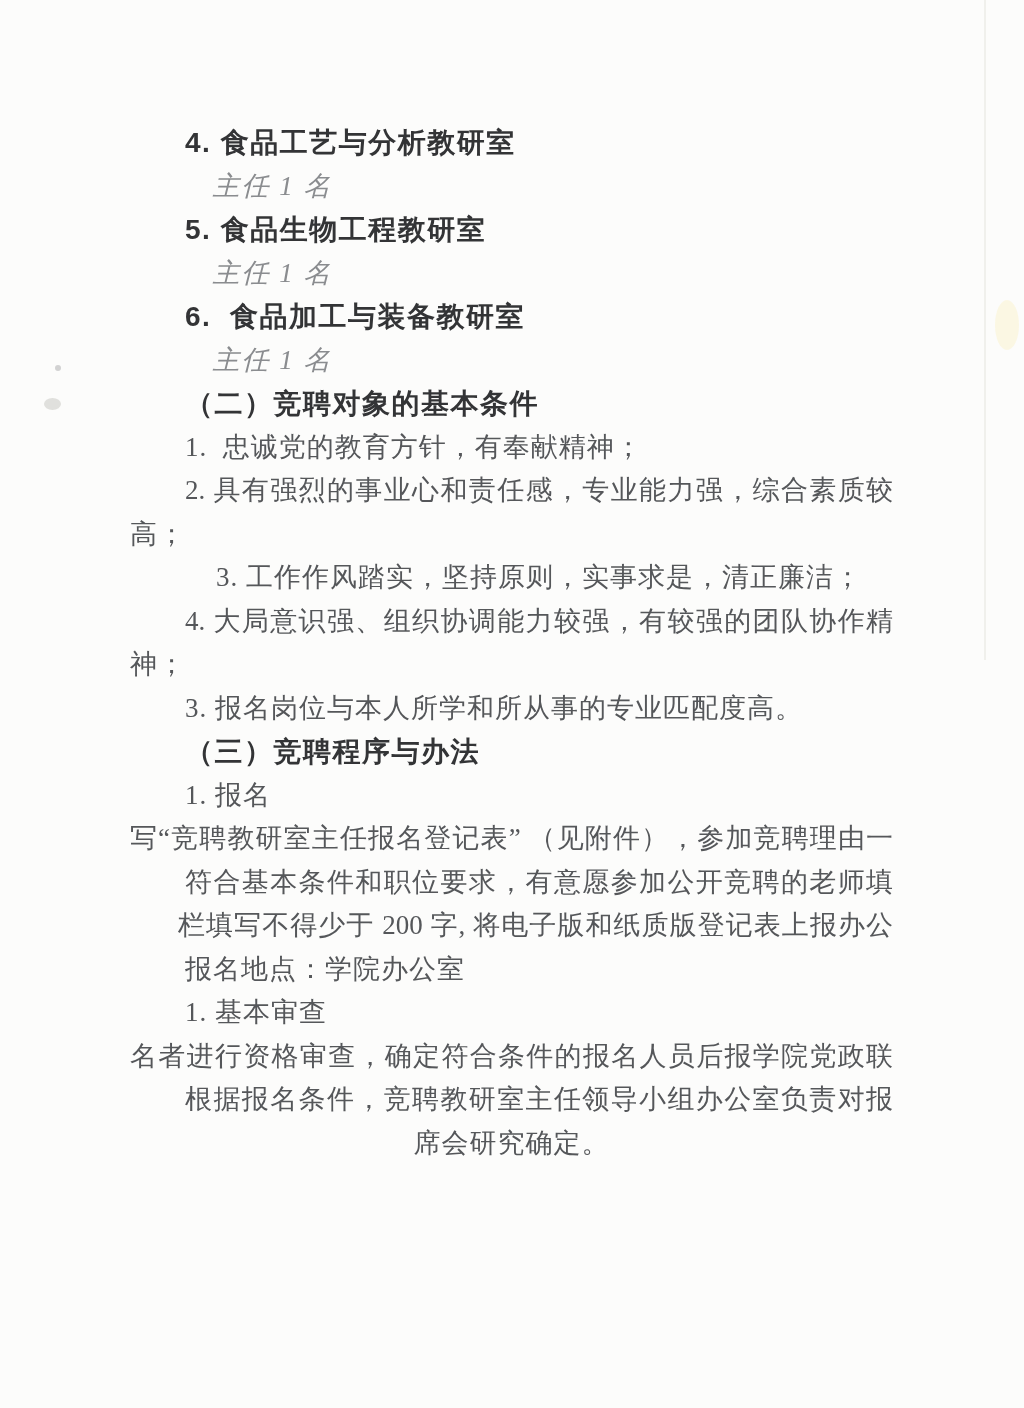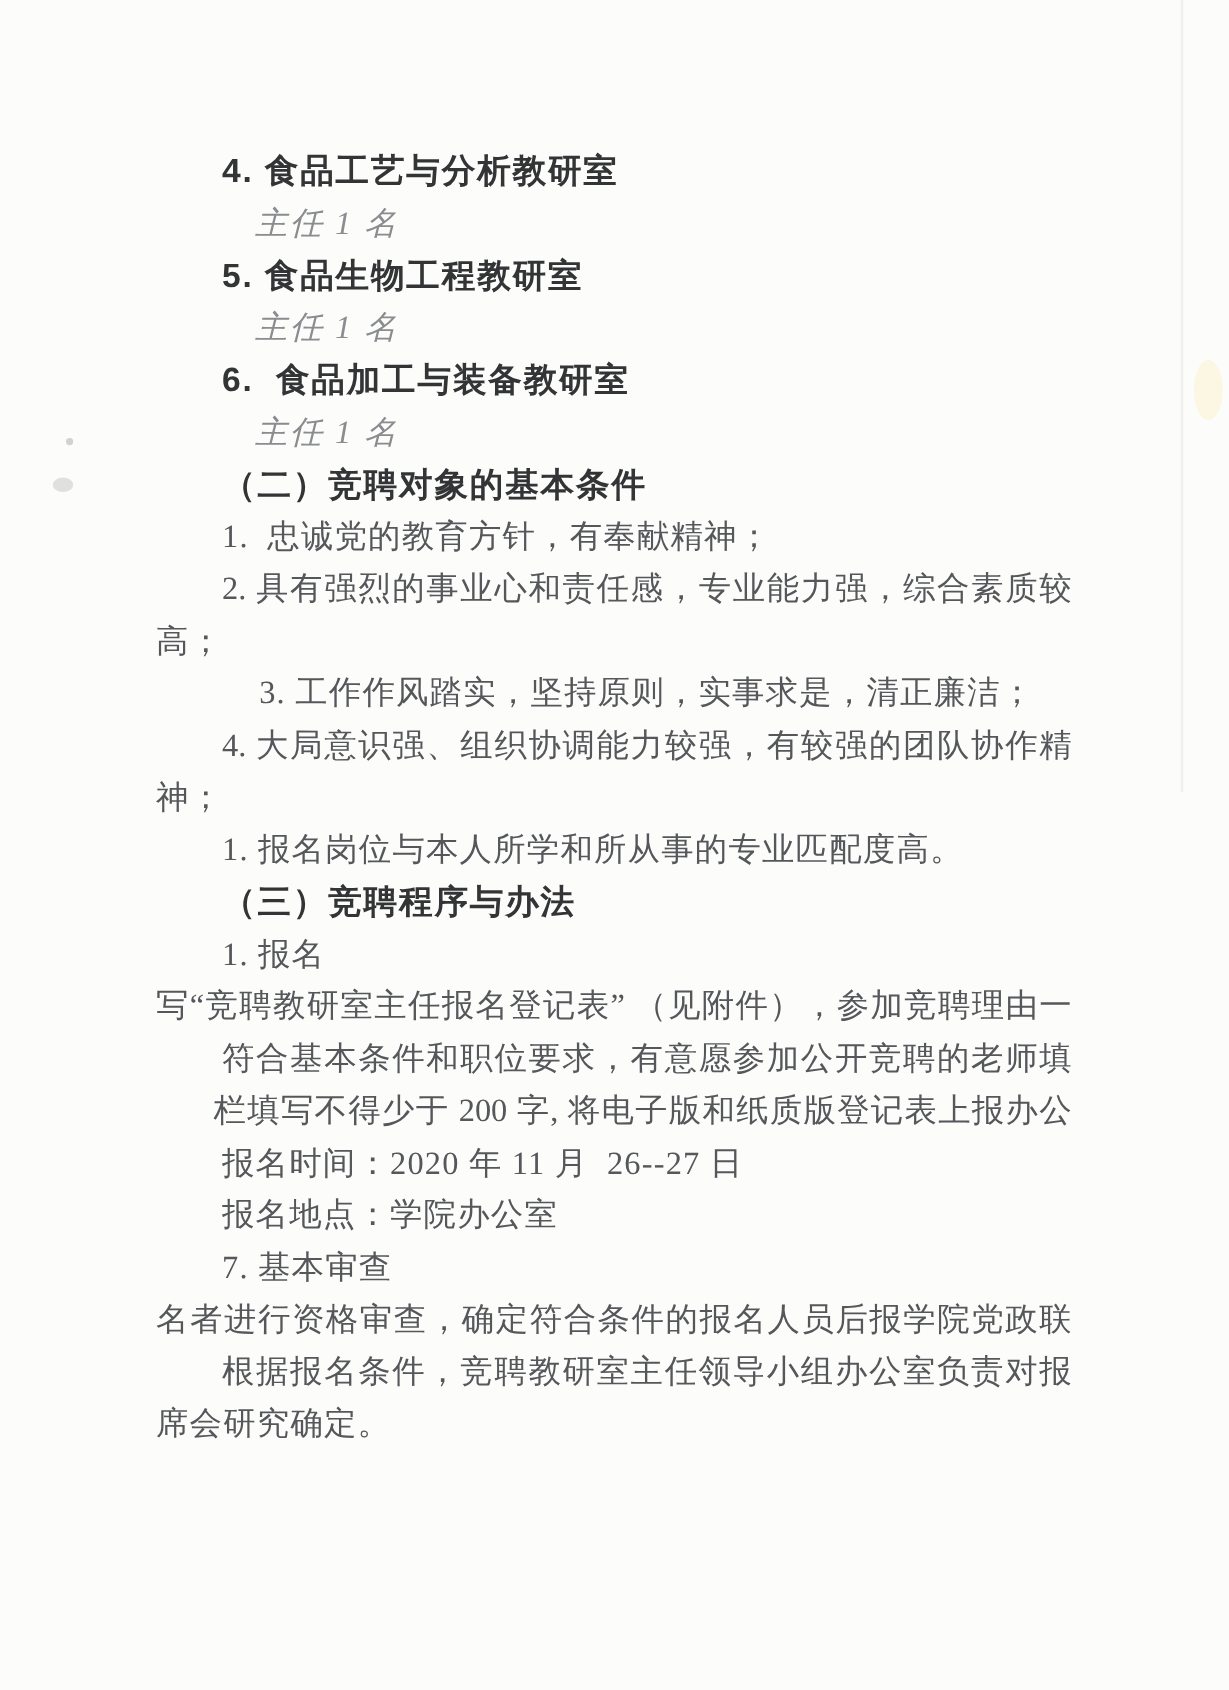--- a/index.html
+++ b/index.html
@@ -107,30 +107,29 @@
       <div class="line sub" style="padding-left: 82.5px;">主任 1 名</div>
       <div class="line heading" style="padding-left: 55px;">6.  食品加工与装备教研室</div>
       <div class="line sub" style="padding-left: 82.5px;">主任 1 名</div>
       <div class="line heading" style="padding-left: 55px;">（二）竞聘对象的基本条件</div>
       <div class="line body" style="padding-left: 55px;">1.  忠诚党的教育方针，有奉献精神；</div>
       <div class="line body justify" style="padding-left: 55px;">2. 具有强烈的事业心和责任感，专业能力强，综合素质较</div>
       <div class="line body" style="padding-left: 0px;">高；</div>
       <div class="line body" style="padding-left: 55px; text-align: center;">3. 工作作风踏实，坚持原则，实事求是，清正廉洁；</div>
       <div class="line body justify" style="padding-left: 55px;">4. 大局意识强、组织协调能力较强，有较强的团队协作精</div>
       <div class="line body" style="padding-left: 0px;">神；</div>
-      <div class="line body" style="padding-left: 55px;">1. 报名岗位与本人所学和所从事的专业匹配度高。</div>
+      <div class="line body" style="padding-left: 55px;">3. 报名岗位与本人所学和所从事的专业匹配度高。</div>
       <div class="line heading" style="padding-left: 55px;">（三）竞聘程序与办法</div>
       <div class="line body" style="padding-left: 55px;">1. 报名</div>
       <div class="line body justify" style="padding-left: 0px;">写“竞聘教研室主任报名登记表” （见附件），参加竞聘理由一</div>
       <div class="line body justify" style="padding-left: 55px;">符合基本条件和职位要求，有意愿参加公开竞聘的老师填</div>
       <div class="line body justify" style="padding-left: 0px; margin-left: 48px;">栏填写不得少于 200 字, 将电子版和纸质版登记表上报办公室。</div>
-      <div class="line body" style="padding-left: 55px;">报名时间：2020 年 11 月  26--27 日</div>
       <div class="line body" style="padding-left: 55px;">报名地点：学院办公室</div>
-      <div class="line body" style="padding-left: 55px;">7. 基本审查</div>
+      <div class="line body" style="padding-left: 55px;">1. 基本审查</div>
       <div class="line body justify" style="padding-left: 0px;">名者进行资格审查，确定符合条件的报名人员后报学院党政联</div>
       <div class="line body justify" style="padding-left: 55px;">根据报名条件，竞聘教研室主任领导小组办公室负责对报</div>
-      <div class="line body" style="padding-left: 0px;">席会研究确定。</div>
+      <div class="line body" style="padding-left: 0px; text-align: center;">席会研究确定。</div>
     </div>
   <div class="speck-1"></div>
   <div class="speck-2"></div>
   <div class="edge-line"></div>
   <div class="cream-patch"></div>
 </div>
 
 </body></html>

